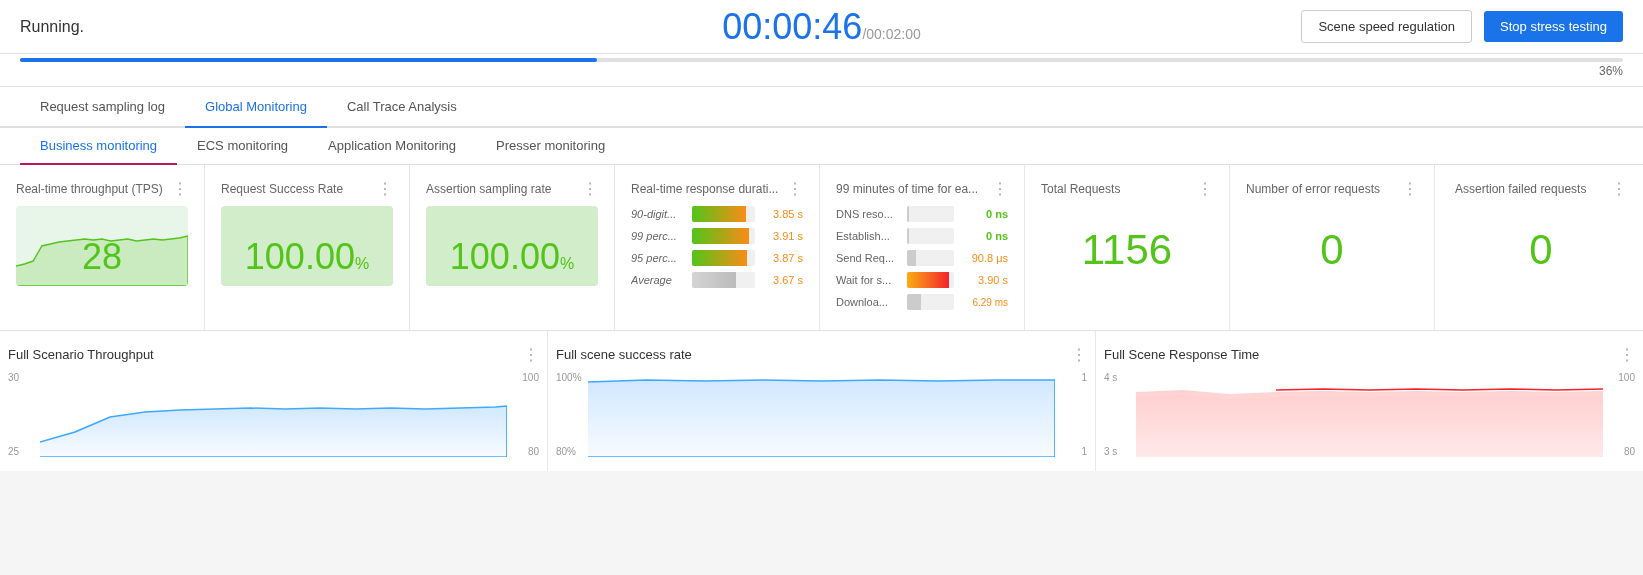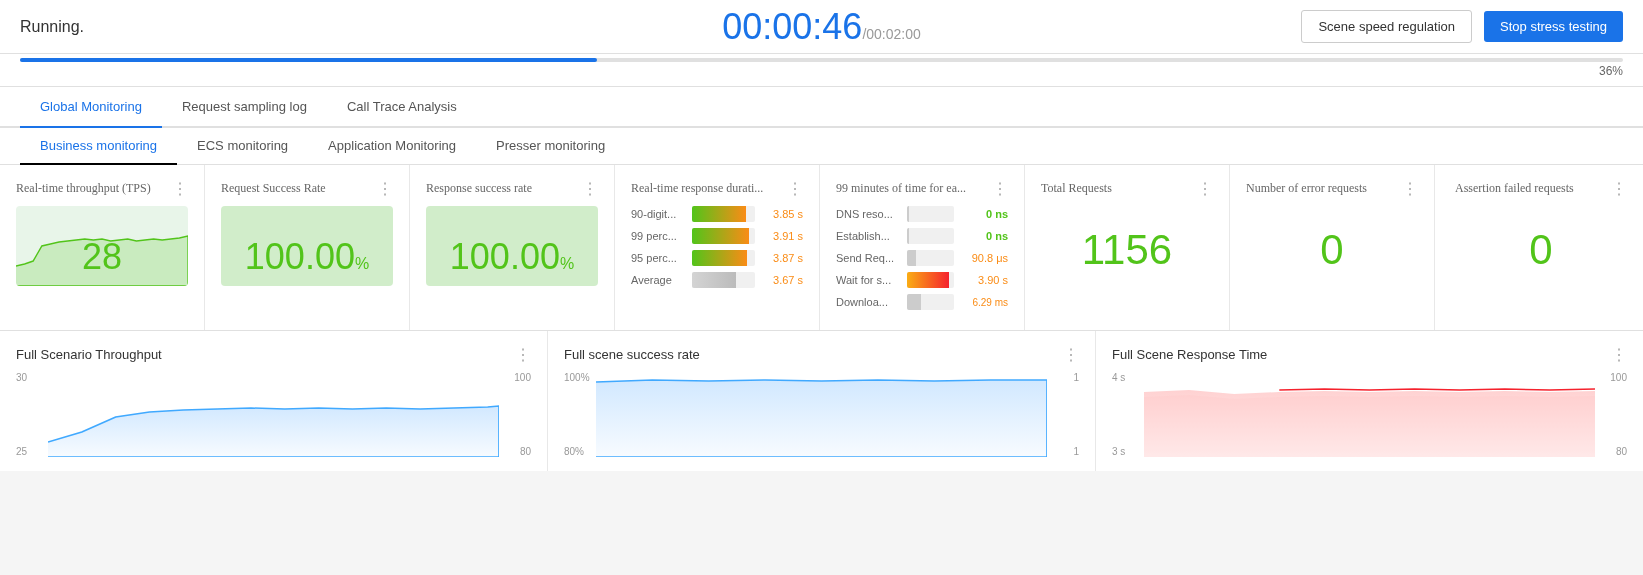--- a/index.html
+++ b/index.html
@@ -116,21 +116,21 @@
     .tab-secondary {
       padding: 10px 20px;
       cursor: pointer;
       font-size: 13px;
       color: #555;
       border-bottom: 2px solid transparent;
       margin-bottom: -1px;
     }
     .tab-secondary.active {
       color: #1a73e8;
-      border-bottom: 2px solid #000000;
+      border-bottom: 2px solid #be185d;
       font-weight: 500;
       text-align: right;
     }
 
     
     .metrics-row {
       display: flex;
       gap: 0;
       background: #fff;
       border-bottom: 1px solid #e0e0e0;
@@ -149,21 +149,20 @@
       justify-content: space-between;
       margin-bottom: 8px;
     }
     .metric-title {
       font-size: 12px;
       color: #666;
       font-weight: 500;
       white-space: nowrap;
       overflow: hidden;
       text-overflow: ellipsis;
-      font-family: Liberation Serif, serif;
     }
     .metric-dots {
       color: #aaa;
       cursor: pointer;
       font-size: 16px;
       flex-shrink: 0;
     }
     .metric-chart-mini {
       height: 80px;
       background: #e8f5e9;
@@ -179,21 +178,21 @@
     }
 
     
     .rt-response-list { margin-top: 4px; }
     .rt-response-item {
       display: flex;
       align-items: center;
       margin-bottom: 6px;
       gap: 6px;
     }
-    .rt-label { font-size: 11px; color: #666; width: 55px; flex-shrink: 0; white-space: nowrap; overflow: hidden; text-overflow: ellipsis; }
+    .rt-label { font-size: 11px; color: #666; width: 55px; flex-shrink: 0; white-space: nowrap; overflow: hidden; text-overflow: ellipsis; font-style: italic; }
     .rt-bar-bg { flex: 1; height: 16px; background: #f0f0f0; border-radius: 2px; overflow: hidden; position: relative; }
     .rt-bar { height: 100%; }
     .rt-val { font-size: 11px; color: #fa8c16; width: 42px; text-align: right; flex-shrink: 0; }
 
     
     .time-list { margin-top: 4px; }
     .time-item {
       display: flex;
       align-items: center;
       margin-bottom: 6px;
@@ -208,21 +207,21 @@
     
     .charts-row {
       display: flex;
       gap: 0;
       background: #fff;
       padding: 0;
     }
     .chart-card {
       flex: 1;
       border-right: 1px solid #e8e8e8;
-      padding: 14px 16px;
+      padding: 14px 8px;
       min-height: 130px;
     }
     .chart-card:last-child { border-right: none; }
     .chart-header {
       display: flex;
       align-items: center;
       justify-content: space-between;
       margin-bottom: 8px;
     }
     .chart-title { font-size: 13px; color: #333; font-weight: 500; }
@@ -279,25 +278,25 @@
 </div>
 
 <div class="progress-area">
   <div class="progress-bar-bg">
     <div class="progress-bar-fill" style="width: 36%"></div>
   </div>
   <div class="progress-pct">36%</div>
 </div>
 
 <div class="tabs-primary">
+  <div class="tab-primary">
+    <span>Request sampling log</span>
+  </div>
   <div class="tab-primary active">
     <span>Global Monitoring</span>
-  </div>
-  <div class="tab-primary">
-    <span>Request sampling log</span>
   </div>
   <div class="tab-primary">
     <span>Call Trace Analysis</span>
   </div>
 </div>
 
 <div class="tabs-secondary">
   <div class="tab-secondary active">
     <span>Business monitoring</span>
   </div>
@@ -337,21 +336,21 @@
         <rect x="0" y="0" width="200" height="80" fill="rgba(82,196,26,0.15)"></rect>
       </svg>
       <div style="position:absolute; bottom:8px; left:0; right:0; text-align:center; font-size:36px; color:#52c41a; font-weight:300;">
         <span>100.00</span><span style="font-size:16px;">%</span>
       </div>
     </div>
   </div>
 
   <div class="metric-card">
     <div class="metric-header">
-      <span class="metric-title">Response success rate</span>
+      <span class="metric-title">Assertion sampling rate</span>
       <span class="metric-dots">⋮</span>
     </div>
     <div class="metric-chart-mini">
       <svg class="spark-line" viewBox="0 0 200 80" preserveAspectRatio="none">
         <rect x="0" y="0" width="200" height="80" fill="rgba(82,196,26,0.15)"></rect>
       </svg>
       <div style="position:absolute; bottom:8px; left:0; right:0; text-align:center; font-size:36px; color:#52c41a; font-weight:300;">
         <span>100.00</span><span style="font-size:16px;">%</span>
       </div>
     </div>

